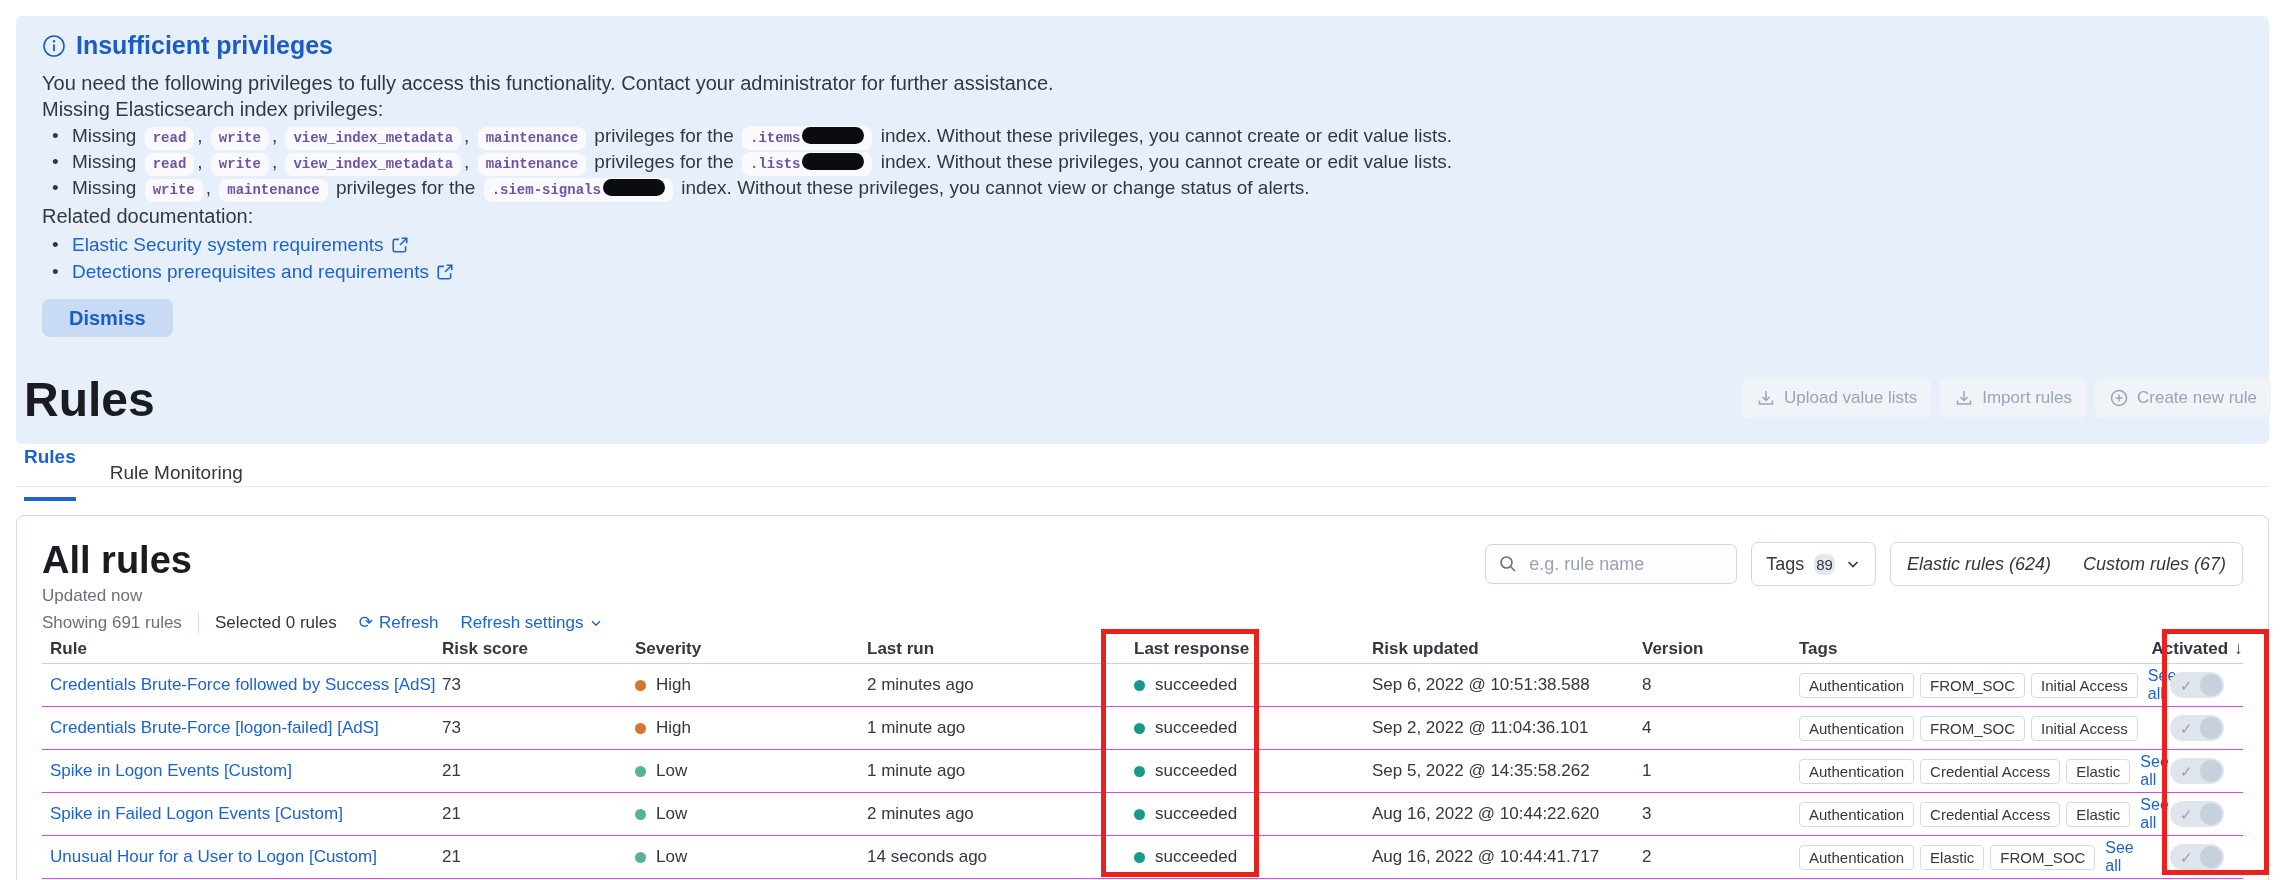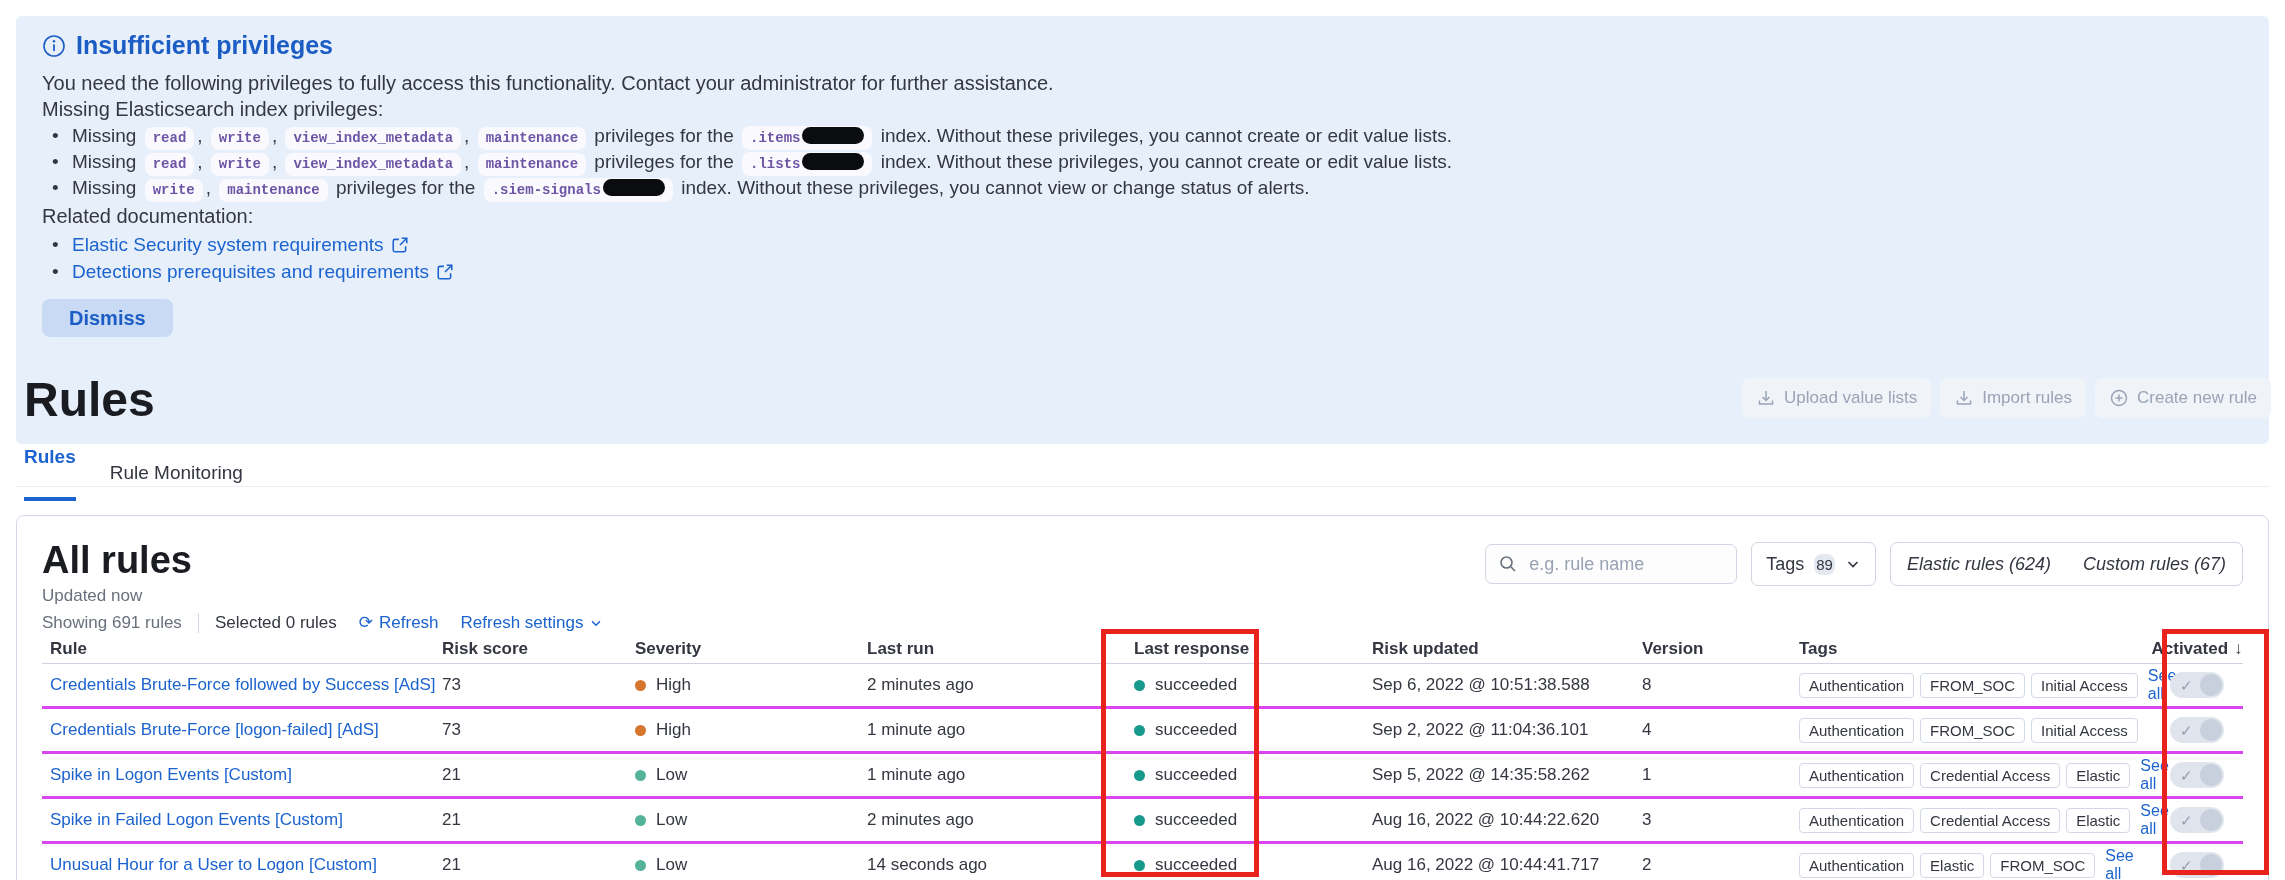--- a/index.html
+++ b/index.html
@@ -75,21 +75,21 @@
   #utility{position:absolute;left:25px;top:96px;display:flex;align-items:center;font-size:17px;}
   .u-gray{color:#69707d;}
   .u-divider{width:1px;height:20px;background:#d3dae6;margin:0 16px;}
   .u-dark{color:#343741;}
   .u-link{color:#1c63cf;display:inline-flex;align-items:center;gap:6px;cursor:pointer;}
   .u-space{width:22px;}
   
   #table{position:absolute;left:25px;right:25px;top:119px;}
   .tr{display:grid;grid-template-columns:392px 193px 232px 267px 238px 270px 157px 360px 1fr;align-items:center;}
   .thead{height:28px;border-bottom:1px solid #ccd3df;font-size:17px;font-weight:700;color:#343741;}
-  .row{height:42px;border-bottom:3px solid #d946ef;font-size:17px;color:#343741;}
+  .row{height:42px;border-bottom:1px solid #d946ef;font-size:17px;color:#343741;}
   .td{padding-left:8px;white-space:nowrap;}
   .rule-link{color:#1c63cf;text-decoration:none;cursor:pointer;}
   .dot{width:11px;height:11px;border-radius:50%;display:inline-block;margin-right:10px;vertical-align:-1px;}
   .sev-high{background:#d6752e;}
   .sev-low{background:#54b399;}
   .ok{background:#17998c;}
   .tags-cell{display:flex;align-items:center;gap:6px;padding-left:8px;}
   .tag-badge{
     border:1px solid #d3dae6;border-radius:4px;background:#fff;color:#343741;
     font-size:15px;padding:3px 9px;white-space:nowrap;

